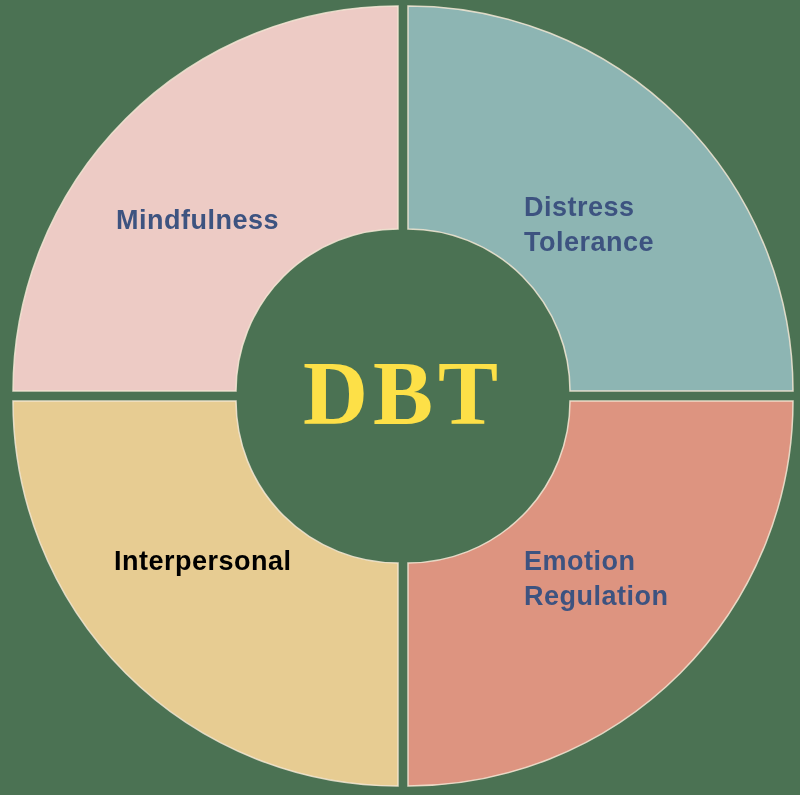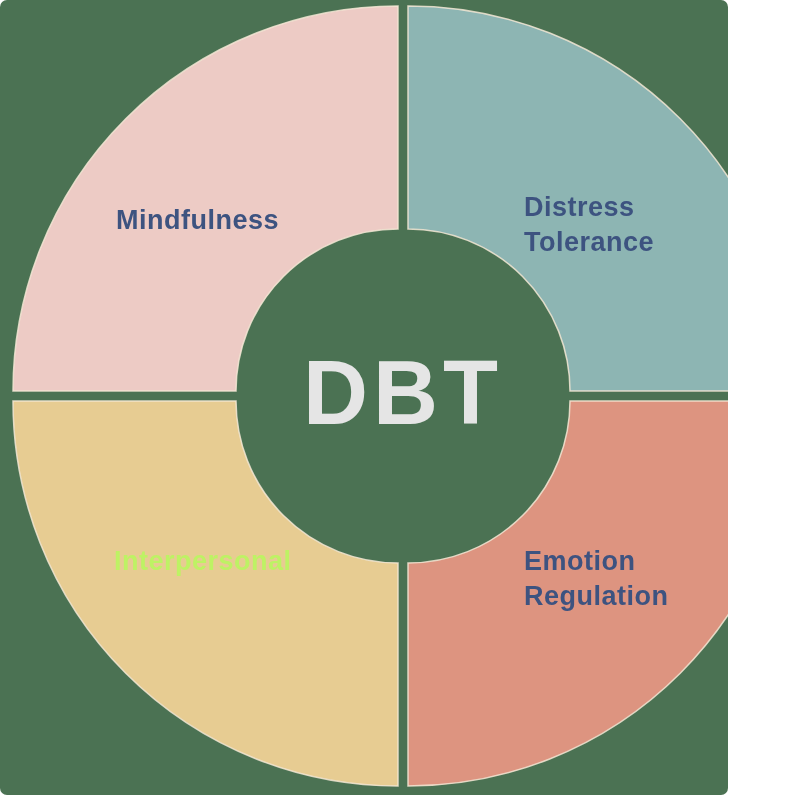--- a/index.html
+++ b/index.html
@@ -2,24 +2,23 @@
 <html><head>
 <meta charset="utf-8">
 <style>
   html, body {
     margin: 0;
     padding: 0;
     font-family: "Liberation Sans", sans-serif;
   }
   .canvas {
     position: relative;
-    width: 728px;
+    width: 800px;
     height: 795px;
     overflow: hidden;
-    border-radius: 7px;
   }
   .wheel-svg {
     position: absolute;
     left: 0;
     top: 0;
     width: 800px;
     height: 795px;
     display: block;
   }
   .seg-label {
@@ -72,19 +71,19 @@
   <div class="seg-label" style="left: 524px; top: 190px; color: rgb(61, 83, 128);">
     <span class="line">Distress</span>
     <span class="line">Tolerance</span>
   </div>
 
   <div class="seg-label" style="left: 524px; top: 544px; color: rgb(61, 83, 128);">
     <span class="line">Emotion</span>
     <span class="line">Regulation</span>
   </div>
 
-  <div class="seg-label" style="left: 114px; top: 544px; color: #bef264;">
+  <div class="seg-label" style="left: 114px; top: 544px; color: #000000;">
     <span class="line">Interpersonal</span>
   </div>
 
-  <div class="center-label" style="color: #e5e5e5;">DBT</div>
+  <div class="center-label" style="color: #fde047; font-family: Liberation Serif, serif;">DBT</div>
 
 </div>
 
 </body></html>

